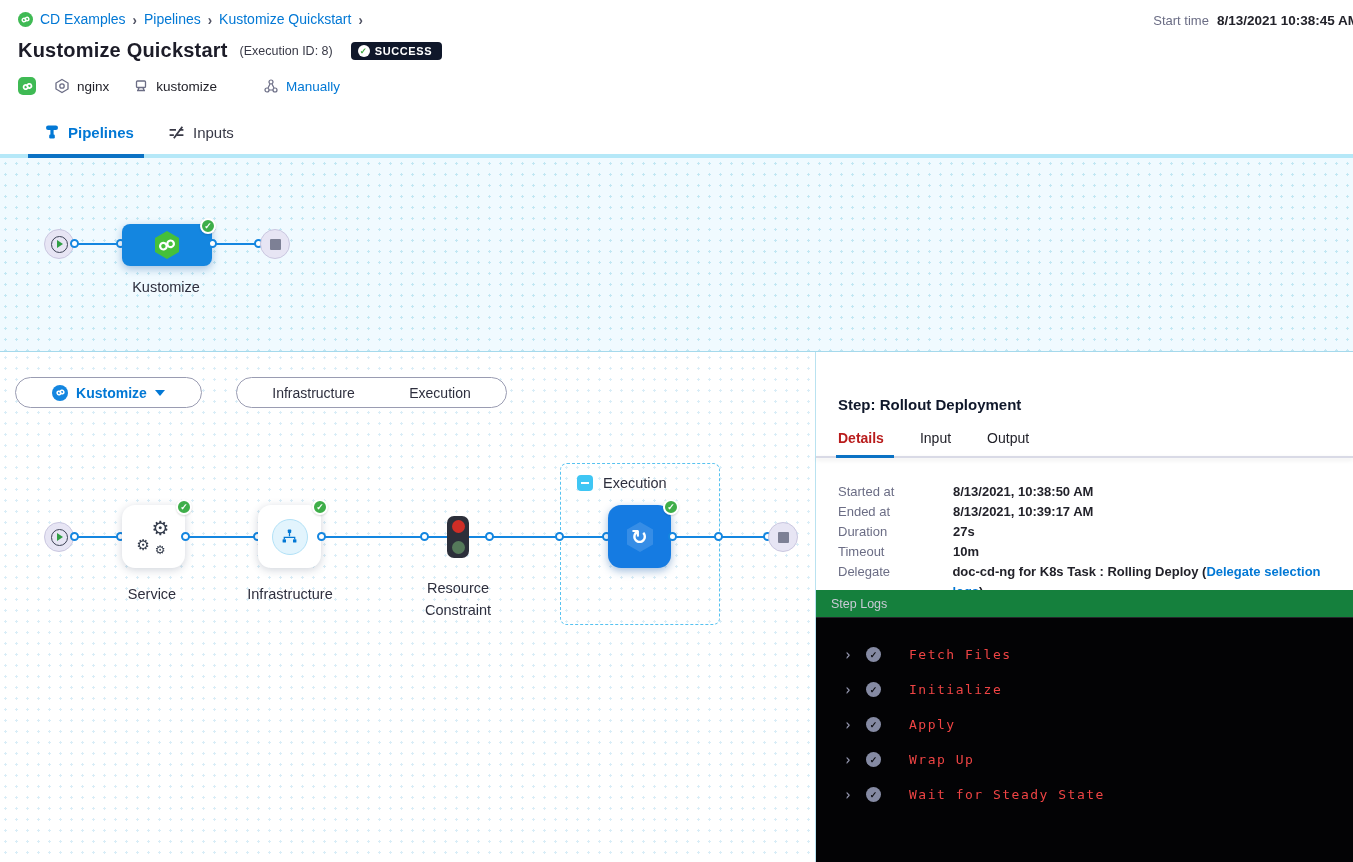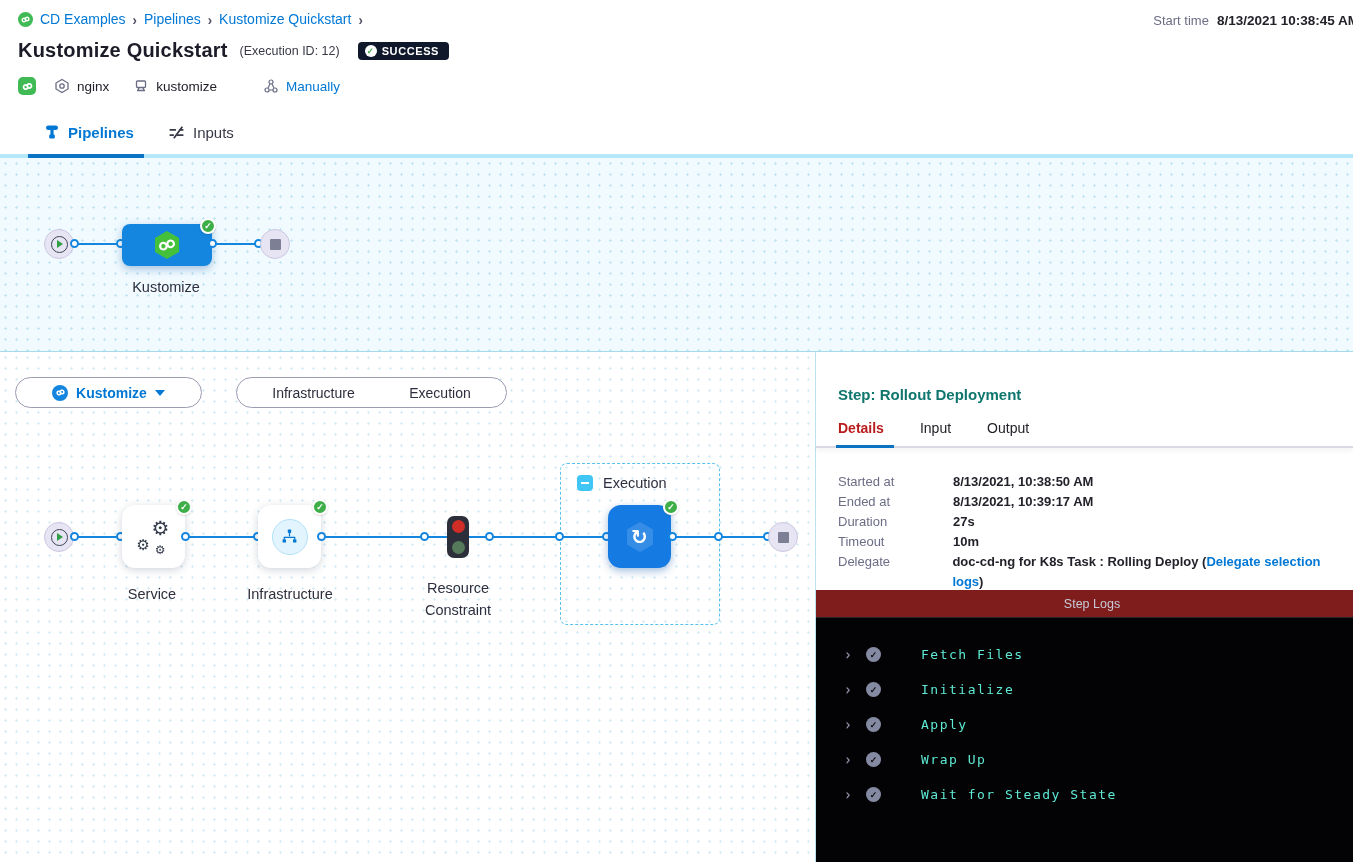--- a/index.html
+++ b/index.html
@@ -76,42 +76,42 @@
   .exec-group-head { position:absolute; left:16px; top:11px; display:flex; align-items:center; gap:10px; }
   .collapse-ico { width:16px; height:16px; border-radius:4px; background:#3fc6f4; position:relative; cursor:pointer; }
   .collapse-ico::after { content:""; position:absolute; left:4px; top:7px; width:8px; height:2px; background:#fff; }
   .exec-group-label { font-size:14.5px; color:#2e2f3e; }
   .hex-bg { position:absolute; }
   .rollout-glyph { position:relative; z-index:1; color:#fff; font-size:20px; font-weight:700; font-family:"DejaVu Sans", sans-serif; }
   .node-label { position:absolute; width:120px; text-align:center; font-size:14.5px; color:#2e2f3e; line-height:22px; }
 
   
   .right-panel { position:relative; width:538px; height:510px; background:#fff; border-left:1px solid #b9e2f0; }
-  .panel-title { padding:34px 0 0 22px; font-size:15px; font-weight:600; color:#0f766e; }
+  .panel-title { padding:44px 0 0 22px; font-size:15px; font-weight:600; color:#0f172a; }
   .panel-tabs { display:flex; gap:36px; padding-left:22px; margin-top:17px; font-size:14px; }
   .panel-tab { cursor:pointer; color:#22222a; font-weight:500; }
   .panel-tab.active { color:#b91c1c; font-weight:700; }
   .tab-underline { position:relative; margin-top:9px; height:3px; }
   .tab-underline .gray { position:absolute; left:0; right:0; top:1px; height:2px; background:#d9dae6; box-shadow:0 2px 4px rgba(0,0,0,.10); }
   .tab-underline .blue { position:absolute; left:20px; top:0; width:58px; height:3px; background:#0b72c4; z-index:1; }
   .details { margin-top:24px; padding-left:22px; font-size:13px; }
   .detail-row { display:flex; line-height:20px; }
   .detail-row .k { width:115px; color:#6b6d85; font-weight:500; }
   .detail-row .v { color:#22222a; font-weight:700; }
   .detail-row .v a { color:#0278d5; text-decoration:none; font-weight:700; cursor:pointer; }
 
   .step-logs { position:absolute; left:0; top:238px; width:100%; height:272px; background:#030305; }
-  .logs-header { height:28px; background:#7f1d1d; border-bottom:1px solid #26262b; display:flex; align-items:center; padding-left:15px; font-size:12.5px; color:#c9cad6;justify-content:center; }
+  .logs-header { height:28px; background:#15803d; border-bottom:1px solid #26262b; display:flex; align-items:center; padding-left:15px; font-size:12.5px; color:#c9cad6; }
   .logs-body { padding-top:19px; }
   .log-row { height:35px; display:flex; align-items:center; cursor:pointer; }
   .log-chevron { width:10px; margin-left:28px; color:#8f91a8; font-size:13px; font-weight:700; transform:scaleY(1.25); font-family:"DejaVu Sans Mono", monospace; }
   .log-chevron::after { content:"›"; }
   .log-check { width:15px; height:15px; border-radius:50%; background:#858aa3; color:#0c0c0f; font-size:9px; font-weight:700; display:flex; align-items:center; justify-content:center; margin-left:12px; }
   .log-check::after { content:"✓"; }
-  .log-text { margin-left:40px; font-family:"DejaVu Sans Mono", monospace; font-size:13px; letter-spacing:1.5px; color:#5eead4; }
+  .log-text { margin-left:28px; font-family:"DejaVu Sans Mono", monospace; font-size:13px; letter-spacing:1.5px; color:#ef4444; }
 </style>
 </head>
 <body>
 
 <div class="app-header">
   <div class="breadcrumb">
     <span class="hlogo" style="width:15px;height:15px;border-radius:50%;">
       <svg width="11" height="11" viewBox="0 0 20 20">
           <g stroke="#fff" stroke-width="2.6" fill="none" transform="rotate(-18 10 10)">
             <circle cx="7" cy="10" r="3.2"></circle>
@@ -127,21 +127,21 @@
     <span class="crumb-sep">›</span>
   </div>
 
   <div class="start-time">
     <span class="lbl">Start time</span>
     <span class="val">8/13/2021 10:38:45 AM</span>
   </div>
 
   <div class="title-row">
     <span class="page-title">Kustomize Quickstart</span>
-    <span class="exec-id">(Execution ID: 12)</span>
+    <span class="exec-id">(Execution ID: 8)</span>
     <span class="status-badge">
       <span class="tick"></span>
       <span>SUCCESS</span>
     </span>
   </div>
 
   <div class="meta-row">
     <span class="hlogo">
       <svg width="13" height="13" viewBox="0 0 20 20">
           <g stroke="#fff" stroke-width="2.6" fill="none" transform="rotate(-18 10 10)">

